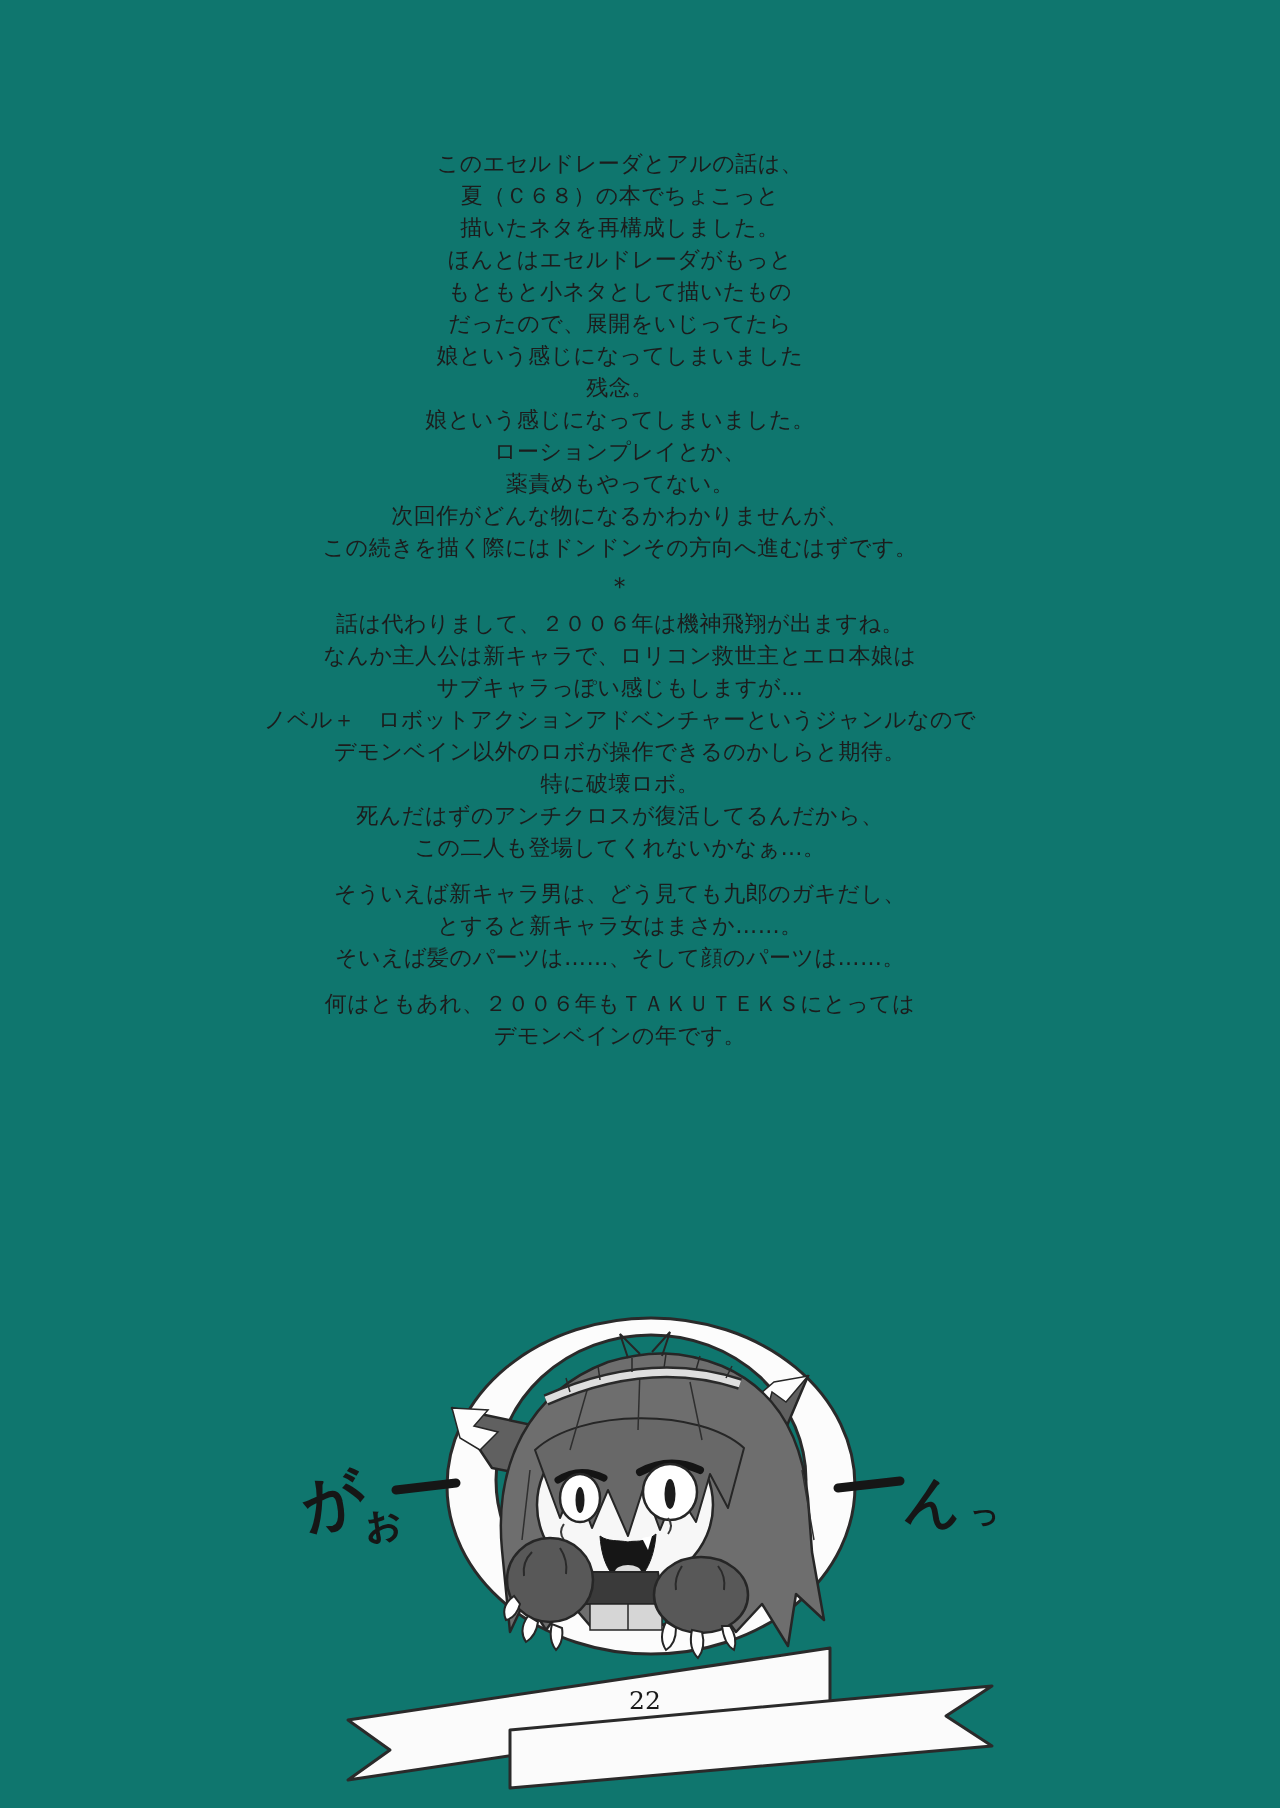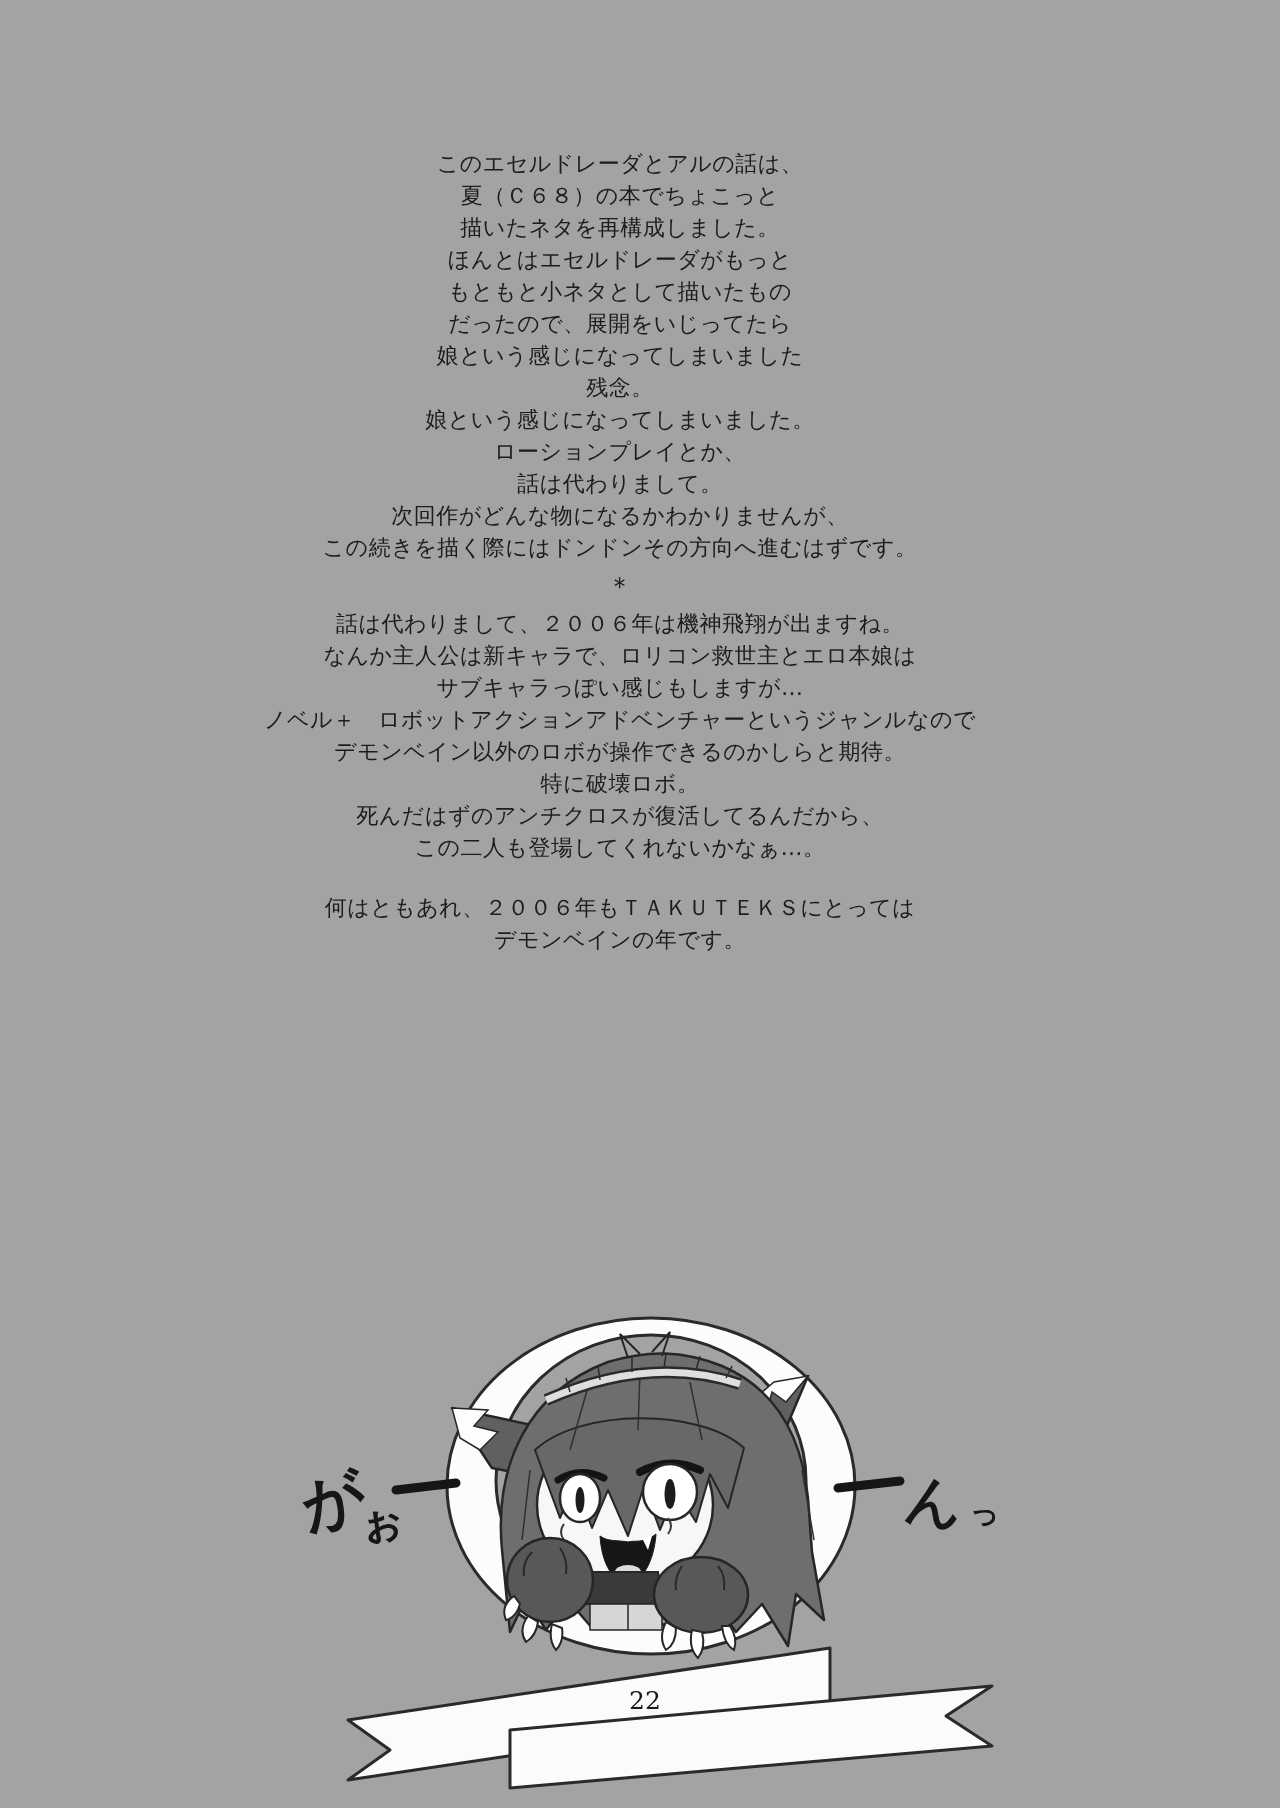--- a/index.html
+++ b/index.html
@@ -1,19 +1,19 @@
 <!DOCTYPE html>
 <html><head>
 <meta charset="utf-8">
 <style>
   html,body{margin:0;padding:0;}
   .page{
     position:relative;
     width:1280px;height:1808px;
-    background:#a3a3a3;
+    background:#0f766e;
     color:#1f1f1f;
     font-family:"DejaVu Sans",sans-serif;
     overflow:hidden;
   }
   .afterword{
     position:absolute;top:148px;left:0;width:1240px;
     text-align:center;
     font-size:22px;line-height:32px;
     letter-spacing:0.5px;
     color:#1c1c1c;
@@ -49,40 +49,45 @@
       <div class="tl">このエセルドレーダとアルの話は、</div>
       <div class="tl">夏（Ｃ６８）の本でちょこっと</div>
       <div class="tl">描いたネタを再構成しました。</div>
       <div class="tl">ほんとはエセルドレーダがもっと</div>
       <div class="tl">もともと小ネタとして描いたもの</div>
       <div class="tl">だったので、展開をいじってたら</div>
       <div class="tl">娘という感じになってしまいました</div>
       <div class="tl">残念。</div>
       <div class="tl">娘という感じになってしまいました。</div>
       <div class="tl">ローションプレイとか、</div>
-      <div class="tl">話は代わりまして。</div>
+      <div class="tl">薬責めもやってない。</div>
       <div class="tl">次回作がどんな物になるかわかりませんが、</div>
       <div class="tl">この続きを描く際にはドンドンその方向へ進むはずです。</div>
     </div>
 
     <div class="separator">＊</div>
 
     <div class="para">
       <div class="tl">話は代わりまして、２００６年は機神飛翔が出ますね。</div>
       <div class="tl">なんか主人公は新キャラで、ロリコン救世主とエロ本娘は</div>
       <div class="tl">サブキャラっぽい感じもしますが…</div>
       <div class="tl">ノベル＋　ロボットアクションアドベンチャーというジャンルなので</div>
       <div class="tl">デモンベイン以外のロボが操作できるのかしらと期待。</div>
       <div class="tl">特に破壊ロボ。</div>
       <div class="tl">死んだはずのアンチクロスが復活してるんだから、</div>
       <div class="tl">この二人も登場してくれないかなぁ…。</div>
     </div>
 
     <div class="gap-s"></div>
 
+    <div class="para">
+      <div class="tl">そういえば新キャラ男は、どう見ても九郎のガキだし、</div>
+      <div class="tl">とすると新キャラ女はまさか……。</div>
+      <div class="tl">そいえば髪のパーツは……、そして顔のパーツは……。</div>
+    </div>
 
     <div class="gap-s"></div>
 
     <div class="para">
       <div class="tl">何はともあれ、２００６年もＴＡＫＵＴＥＫＳにとっては</div>
       <div class="tl">デモンベインの年です。</div>
     </div>
   </div>
 
   <svg class="illustration" viewBox="0 0 820 495" xmlns="http://www.w3.org/2000/svg">

